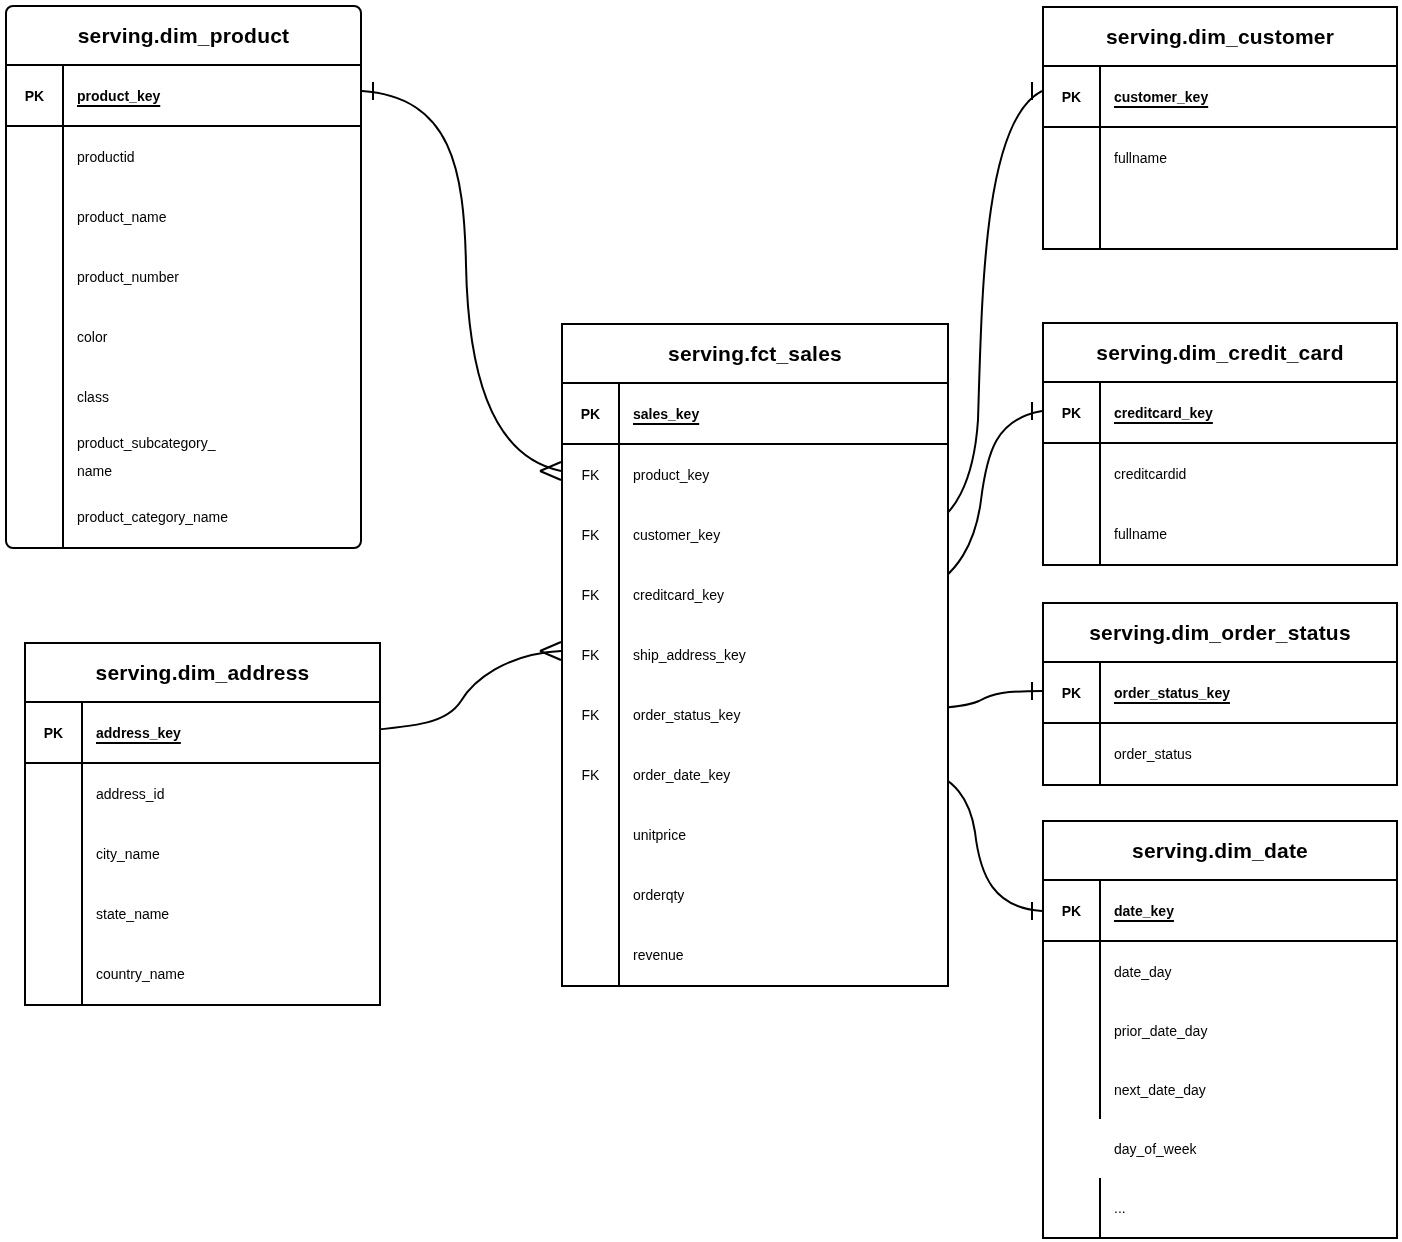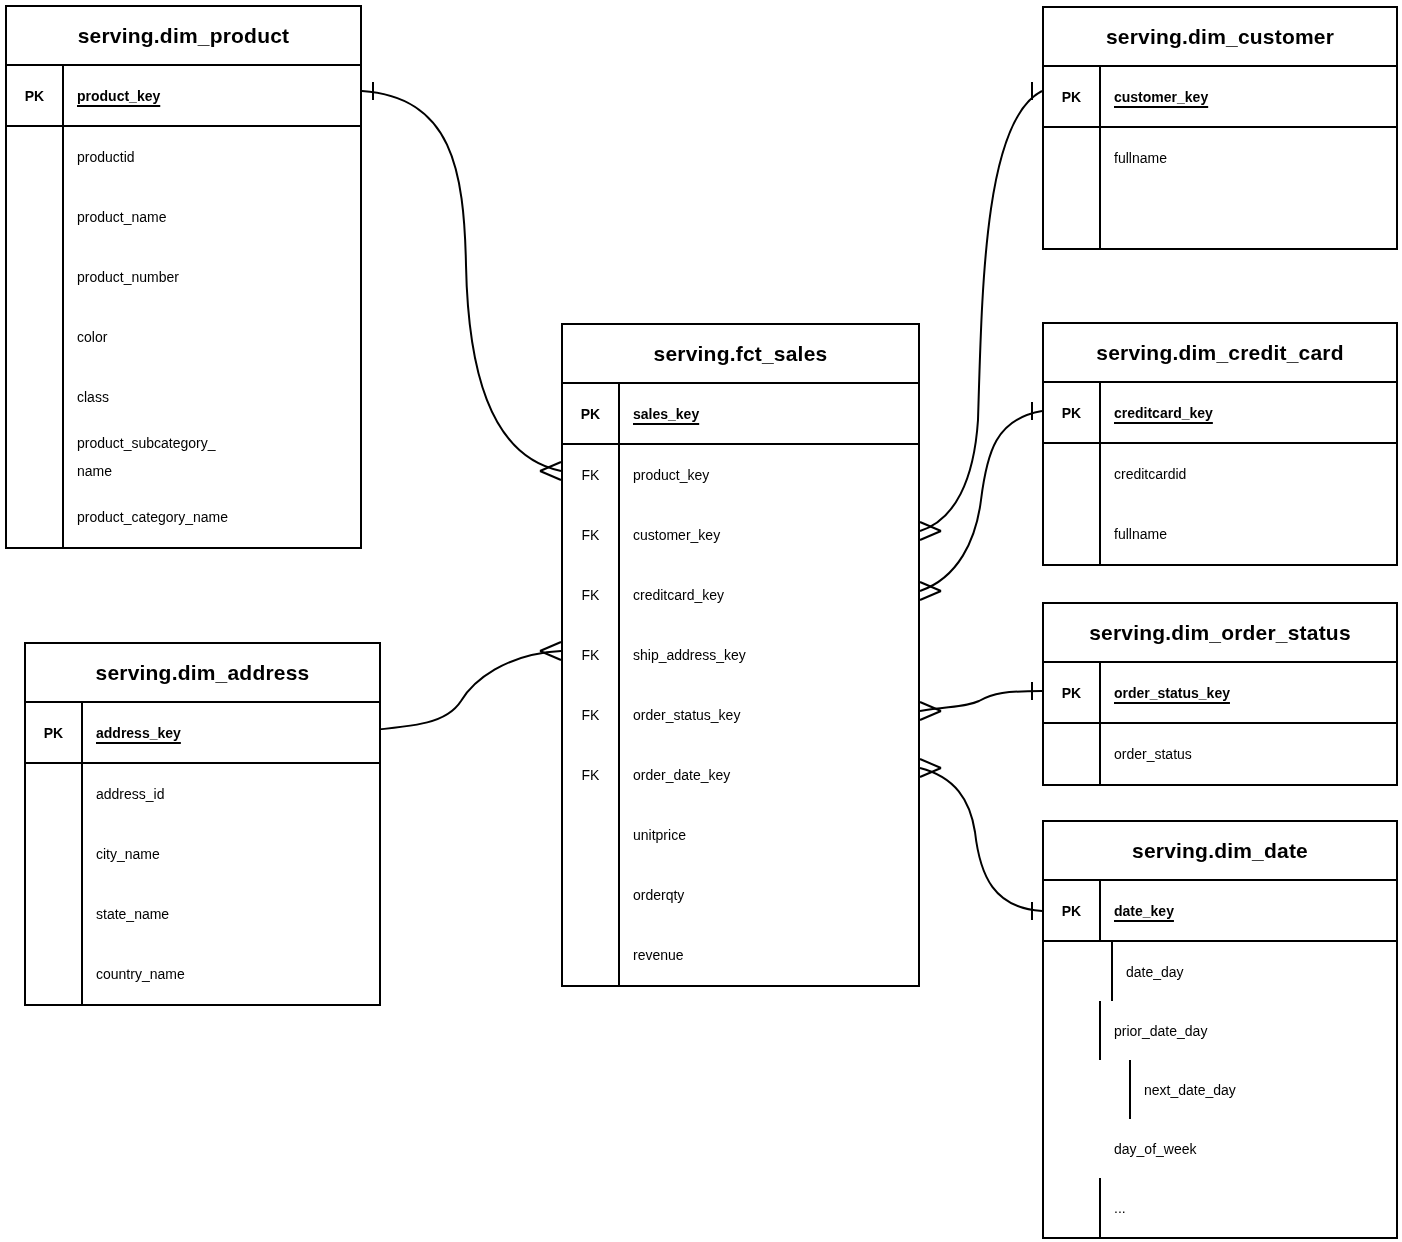--- a/index.html
+++ b/index.html
@@ -117,21 +117,21 @@
         <line x1="920" y1="702" x2="941" y2="711"></line>
         <line x1="920" y1="720" x2="941" y2="711"></line>
       </g>
       <g>
         <path d="M 920 768 C 955 777 970 800 975 832 C 980 876 994 908 1042 911"></path>
         <line x1="1032" y1="902" x2="1032" y2="920"></line>
         <line x1="920" y1="759" x2="941" y2="768"></line>
         <line x1="920" y1="777" x2="941" y2="768"></line>
       </g>
     </svg>
-<div class="entity" style="left: 5px; top: 5px; width: 357px;">
+<div class="entity" style="left: 5px; top: 5px; width: 357px; border-radius: 8px;">
       <div class="entity-title">serving.dim_product</div>
       <div>
         <div class="row pk">
           <div class="key-cell">PK</div>
           <div class="name-cell">product_key</div>
         </div>
         <div class="row">
           <div class="key-cell"></div>
           <div class="name-cell">productid</div>
         </div>
@@ -180,21 +180,21 @@
         <div class="row">
           <div class="key-cell"></div>
           <div class="name-cell">state_name</div>
         </div>
         <div class="row">
           <div class="key-cell"></div>
           <div class="name-cell">country_name</div>
         </div>
       </div>
     </div>
-    <div class="entity" style="left: 561px; top: 323px; width: 359px;">
+    <div class="entity" style="left: 561px; top: 323px; width: 388px;">
       <div class="entity-title">serving.fct_sales</div>
       <div>
         <div class="row pk">
           <div class="key-cell">PK</div>
           <div class="name-cell">sales_key</div>
         </div>
         <div class="row">
           <div class="key-cell">FK</div>
           <div class="name-cell">product_key</div>
         </div>
@@ -278,29 +278,29 @@
         </div>
       </div>
     </div>
     <div class="entity" style="left: 1042px; top: 820px; width: 356px;">
       <div class="entity-title">serving.dim_date</div>
       <div>
         <div class="row pk">
           <div class="key-cell">PK</div>
           <div class="name-cell">date_key</div>
         </div>
-        <div class="row" style="min-height: 59px; padding-left: 12px;">
+        <div class="row" style="min-height: 59px;">
           <div class="key-cell"></div>
           <div class="name-cell">date_day</div>
         </div>
         <div class="row" style="min-height: 59px;">
           <div class="key-cell"></div>
           <div class="name-cell">prior_date_day</div>
         </div>
-        <div class="row" style="min-height: 59px; padding-left: 30px;">
+        <div class="row" style="min-height: 59px;">
           <div class="key-cell"></div>
           <div class="name-cell">next_date_day</div>
         </div>
         <div class="row" style="min-height: 59px; align-items: center;">
           <div class="key-cell"></div>
           <div class="name-cell">day_of_week</div>
         </div>
         <div class="row" style="min-height: 59px;">
           <div class="key-cell"></div>
           <div class="name-cell">...</div>

